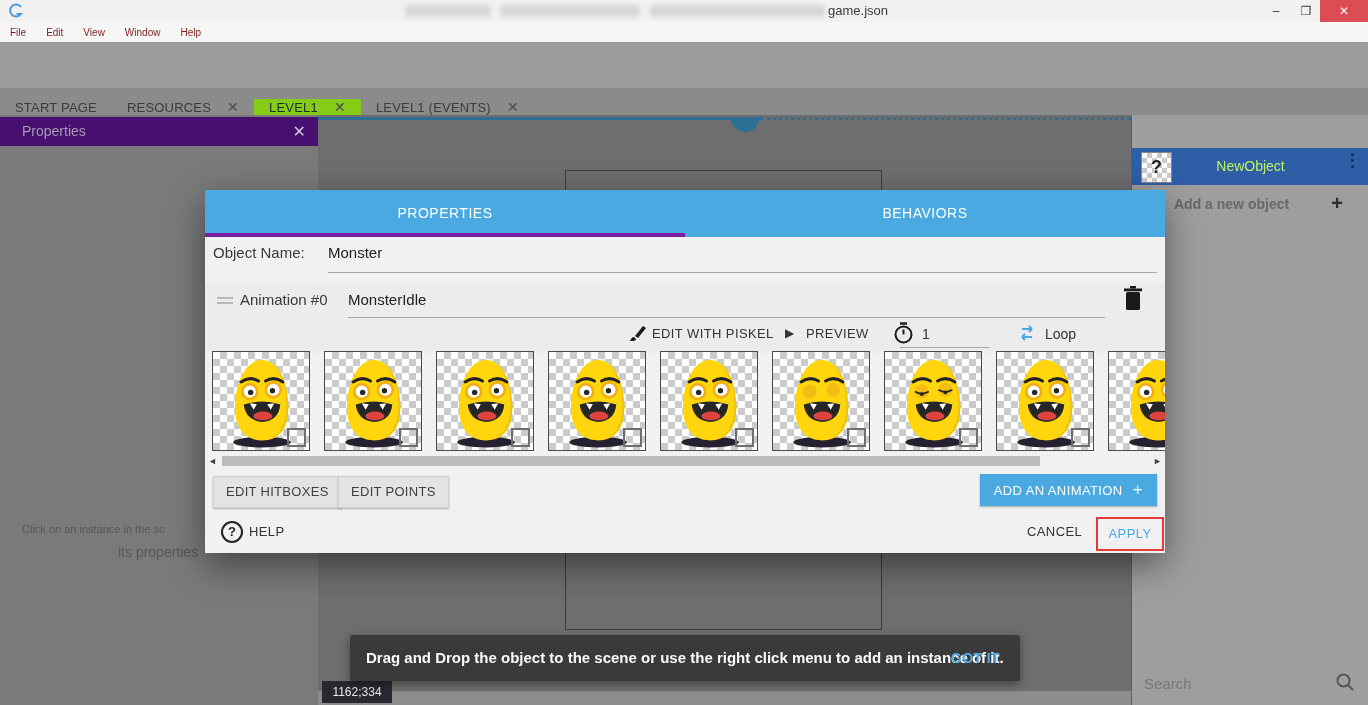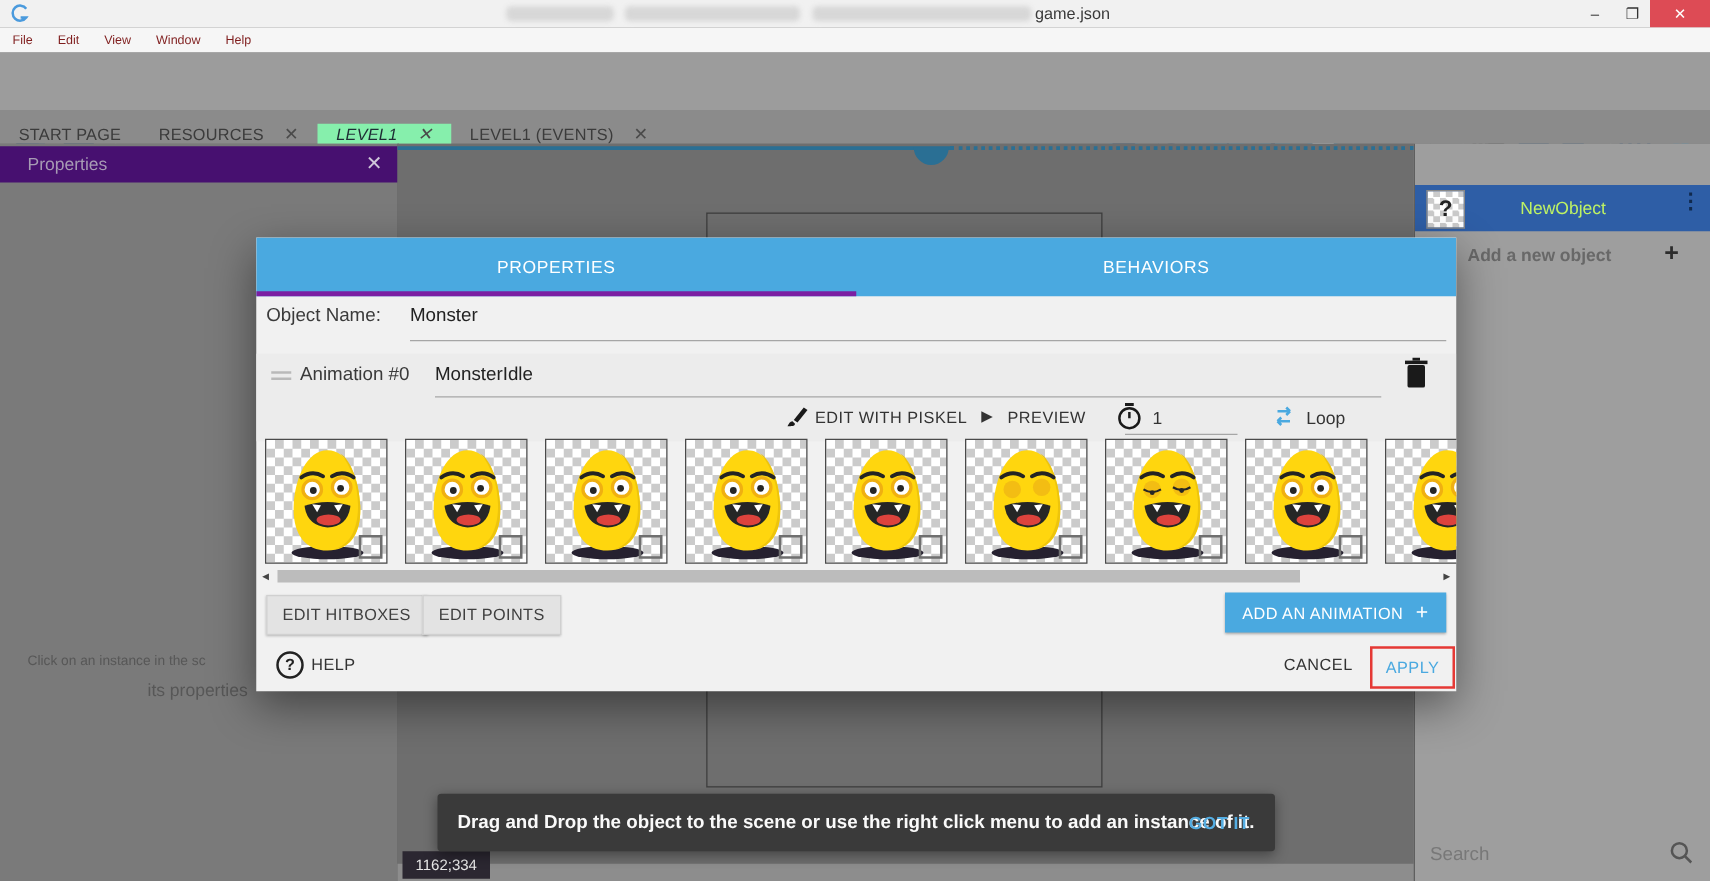--- a/index.html
+++ b/index.html
@@ -19,21 +19,21 @@
   .menuitem{font-size:10px;color:#7f1d1d;padding:0 10px;}
 
   
   .toolbar{position:absolute;top:42px;left:0;width:100%;height:46px;background:#9c9c9c;}
   .tbtn{position:absolute;top:50px;width:30px;height:30px;}
   .tsep{position:absolute;top:50px;width:1px;height:30px;background:#7d7d7d;}
 
   
   .tabbar{position:absolute;top:88px;left:0;width:100%;height:27px;background:#8b8b8b;display:flex;align-items:flex-end;}
   .tab{display:flex;align-items:center;padding:0 15px;font-size:13px;color:#3b3b3b;letter-spacing:.2px;}
-  .tab.active{background:#86efac;color:#1e2c34;font-style:italic;}
+  .tab.active{background:#84cc16;color:#1e2c34;}
   .tabx{margin-left:16px;font-size:14px;color:#4a4a4a;}
 
   
   .panel-left{position:absolute;top:115px;left:0;width:318px;bottom:0;background:#7a7a7a;border-right:1px solid #5f5f5f;}
   .panel-right{position:absolute;top:115px;left:1131px;width:237px;bottom:0;background:#9e9e9e;border-left:1px solid #5f5f5f;}
   .phdr{position:absolute;top:2px;left:0;right:0;height:29px;line-height:29px;font-size:14px;}
   .phdr-left{background:#471070;color:#a79bb4;}
   .phdr-right{background:#5c0f9a;color:#ead9f7;margin-top:36px;}
   .phdr .ttl{padding-left:22px;}
   .phdr-right .ttl{padding-left:12px;}

